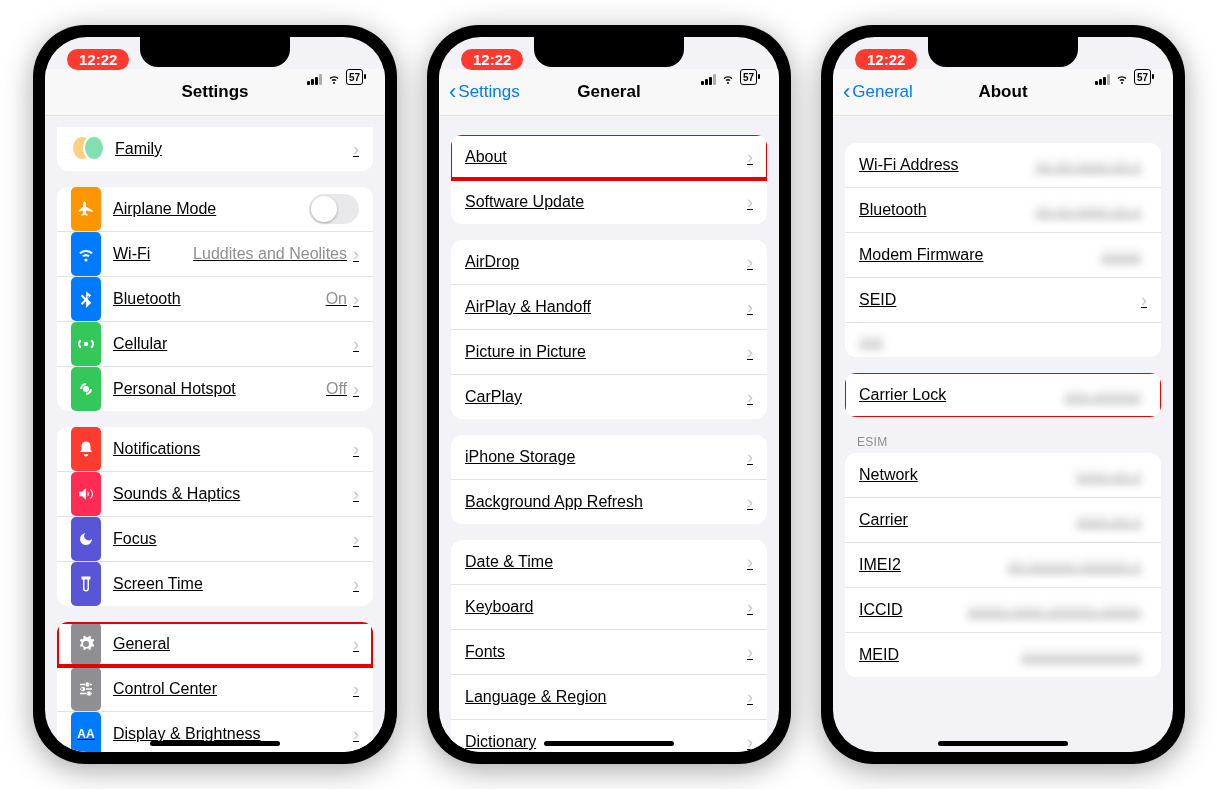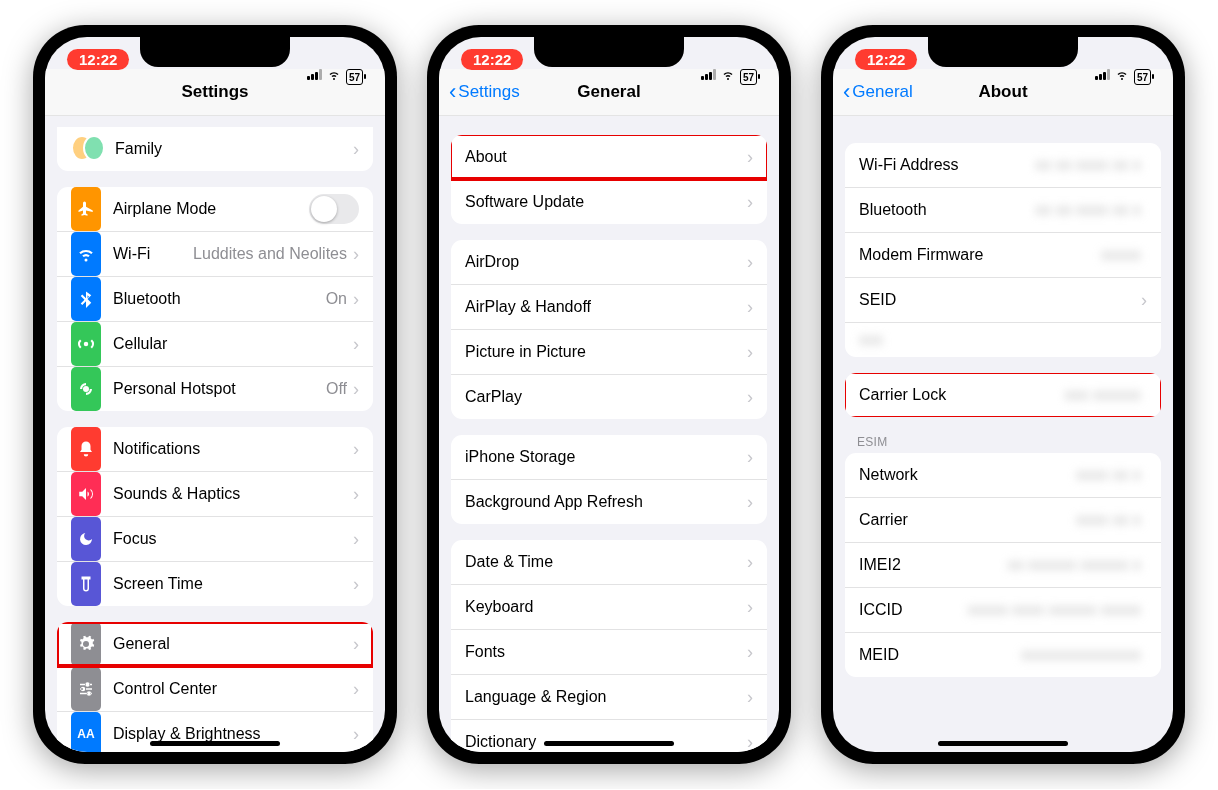--- a/index.html
+++ b/index.html
@@ -2,36 +2,36 @@
 <html><head>
 <meta charset="utf-8">
 <style>
   html,body{margin:0;padding:0;background:#fff;font-family:-apple-system,Helvetica,Arial,sans-serif;}
   .stage{display:flex;gap:30px;justify-content:center;align-items:flex-start;padding:25px;}
   .phone{position:relative;width:340px;height:715px;background:#000;border-radius:52px;padding:12px;box-shadow:0 6px 30px rgba(0,0,0,.35);}
   .screen{position:relative;width:100%;height:100%;background:#f2f2f7;border-radius:42px;overflow:hidden;}
   .notch{position:absolute;top:0;left:50%;transform:translateX(-50%);width:150px;height:30px;background:#000;border-bottom-left-radius:18px;border-bottom-right-radius:18px;z-index:20;}
   .status{position:absolute;top:0;left:0;right:0;height:44px;display:flex;justify-content:space-between;align-items:center;padding:0 22px;z-index:10;}
   .time-pill{background:#ff3b30;color:#fff;font-weight:600;font-size:15px;padding:2px 12px;border-radius:14px;}
-  .status-right{display:flex;align-items:flex-start;gap:4px;font-size:15px;font-weight:600;margin-top:36px;}
+  .status-right{display:flex;align-items:flex-end;gap:4px;font-size:15px;font-weight:600;margin-top:36px;}
   .signal{display:inline-flex;align-items:flex-end;gap:1px;height:11px;}
   .signal span{width:3px;background:#000;border-radius:1px;}
   .signal span:nth-child(1){height:4px;}
   .signal span:nth-child(2){height:6px;}
   .signal span:nth-child(3){height:8px;}
   .signal span:nth-child(4){height:11px;opacity:.3;}
   .wifi{width:16px;height:12px;}
   .batt{border:1.5px solid #000;border-radius:3px;padding:0 2px;font-size:10px;height:14px;display:inline-flex;align-items:center;position:relative;font-weight:700;}
   .batt::after{content:"";position:absolute;right:-4px;top:4px;width:2px;height:5px;background:#000;border-radius:1px;}
   .nav{position:absolute;top:32px;left:0;right:0;height:46px;display:flex;align-items:center;justify-content:center;background:#f8f8f8;border-bottom:1px solid rgba(0,0,0,.08);}
   .nav-title{font-weight:600;font-size:17px;}
   .nav-back{position:absolute;left:10px;display:flex;align-items:center;color:#007aff;font-size:17px;gap:2px;}
   .chev-back{font-size:22px;line-height:1;}
   .content{position:absolute;top:90px;left:0;right:0;bottom:0;overflow:hidden;}
-  .group{margin:16px 12px 0;background:#fff;border-radius:11px;overflow:hidden;}
+  .group{margin:16px 12px 0;background:#fff;border-radius:11px;overflow:hidden;text-decoration:underline;}
   .group.first{margin-top:8px;}
   .section-hdr{margin:18px 24px 4px;font-size:12px;color:#8e8e93;letter-spacing:.3px;}
   .row{display:flex;align-items:center;height:44px;padding:0 14px;position:relative;}
   .row+.row{border-top:1px solid rgba(60,60,67,.15);}
   .row .icon{width:30px;height:44px;border-radius:5px;display:flex;align-items:center;justify-content:center;margin-right:12px;flex:0 0 30px;color:#fff;}
   .row .icon svg{width:18px;height:18px;fill:#fff;}
   .row .label{flex:0 0 auto;font-size:16px;color:#000;}
   .row .spacer{flex:1;}
   .row .value{font-size:16px;color:#8e8e93;margin-right:6px;}
   .row .value.blur{filter:blur(4px);color:#bbb;user-select:none;}

